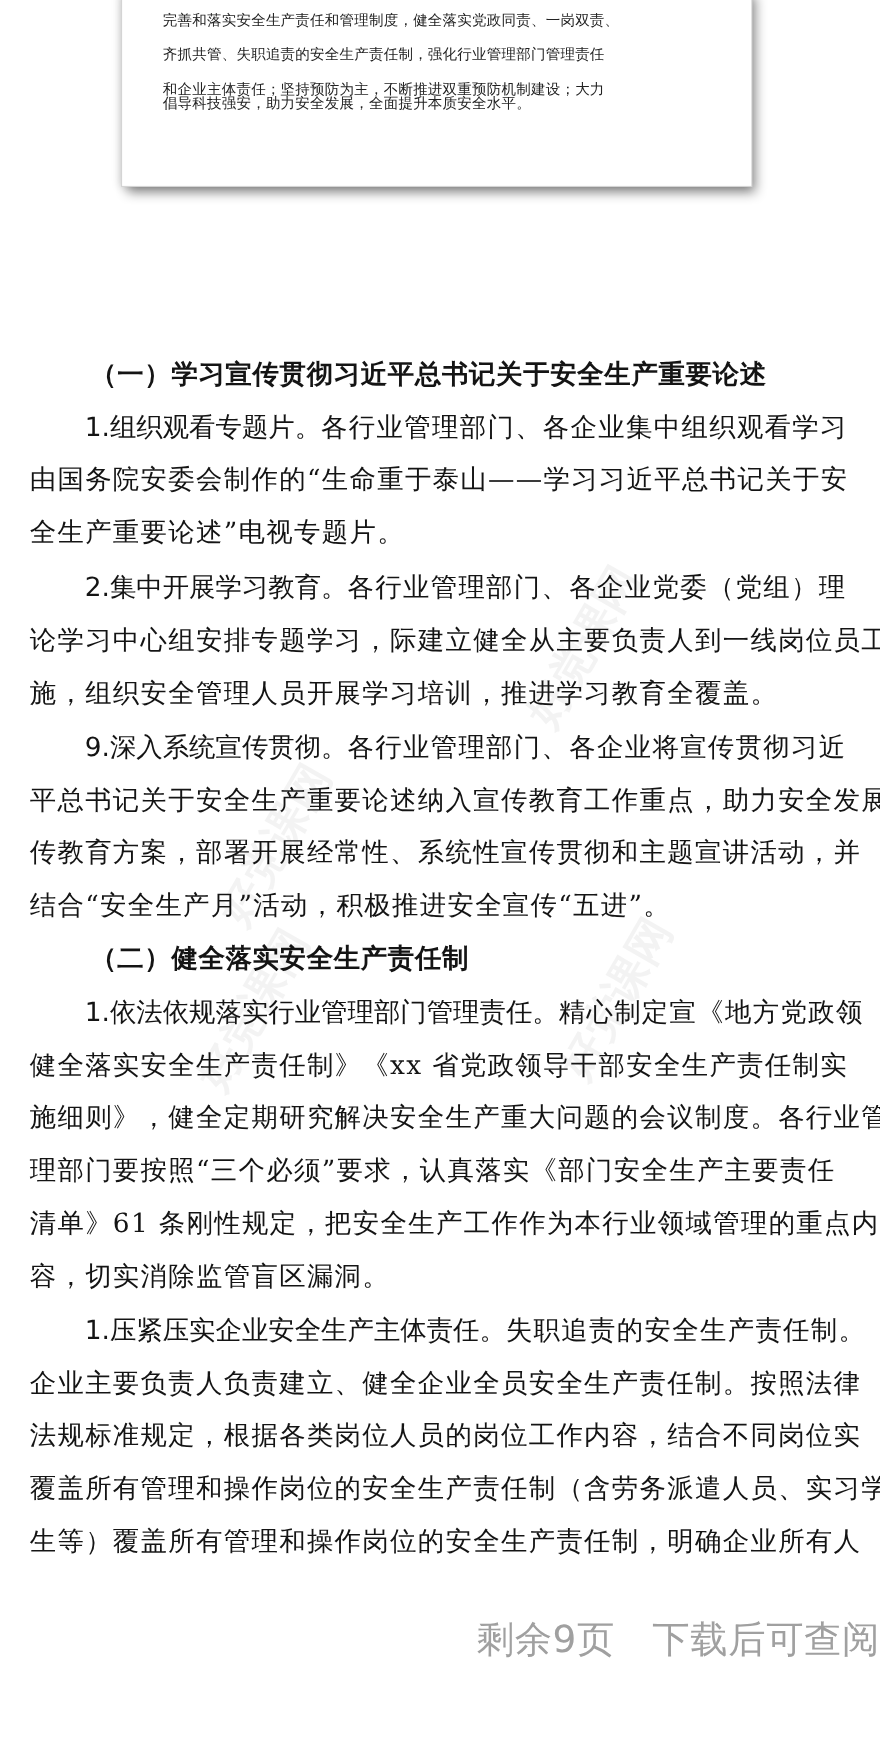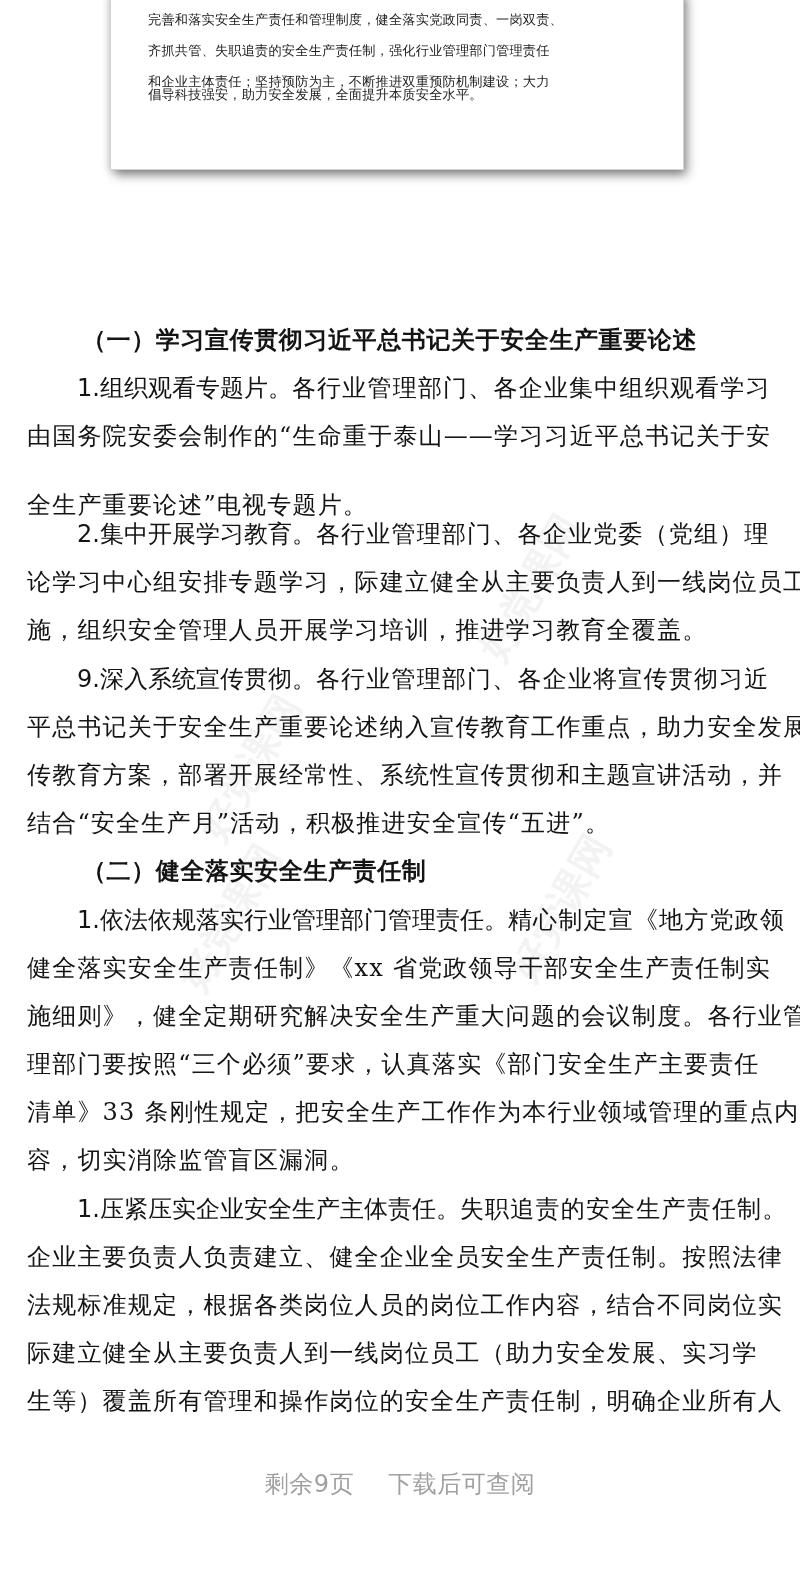--- a/index.html
+++ b/index.html
@@ -25,23 +25,23 @@
     }
     .indent { left: 50px; }
     .heading { font-weight: bold; letter-spacing: 0.6px; }
     .bold { font-weight: normal; font-family: "DejaVu Sans", "Liberation Sans", sans-serif; letter-spacing: 0; }
     .watermark {
       position: absolute; color: rgba(160,160,160,0.13); font-size: 40px;
       font-family: "DejaVu Sans", sans-serif; transform: rotate(-60deg);
       white-space: nowrap; pointer-events: none; font-weight: bold;
     }
     .footer {
-      position: absolute; left: 0; top: 1468px; width: 800px; text-align: center;
+      position: absolute; left: 0; top: 1468px; width: 800px; text-align: right;
       font-family: "DejaVu Sans", "Liberation Sans", sans-serif;
-      font-size: 24px; color: #a0a0a0; letter-spacing: 0.5px;
+      font-size: 34px; color: #a0a0a0; letter-spacing: 0.5px;
     }
     .footer span { display: inline-block; }
     .footer .gap { width: 34px; }
   </style>
 </head>
 <body>
 
 <div class="card"></div>
 <div class="card-text">
   <span class="card-line" style="position:absolute;top:0">完善和落实安全生产责任和管理制度，健全落实党政同责、一岗双责、</span>
@@ -56,21 +56,21 @@
 <div class="watermark" style="left:150px;top:890px">好党课网</div>
 
 <div class="doc">
 
   <div class="line indent heading" style="top:325px;left:55px">（一）学习宣传贯彻习近平总书记关于安全生产重要论述</div>
 
   <div class="line indent" style="top:373px">
     <span class="bold">1.组织观看专题片。</span><span>各行业管理部门、各企业集中组织观看学习</span>
   </div>
   <div class="line" style="top:421px">由国务院安委会制作的“生命重于泰山——学习习近平总书记关于安</div>
-  <div class="line" style="top:490px">全生产重要论述”电视专题片。</div>
+  <div class="line" style="top:469px">全生产重要论述”电视专题片。</div>
 
   <div class="line indent" style="top:519px">
     <span class="bold">2.集中开展学习教育。</span><span>各行业管理部门、各企业党委（党组）理</span>
   </div>
   <div class="line" style="top:567px">论学习中心组安排专题学习，际建立健全从主要负责人到一线岗位员工</div>
   <div class="line" style="top:615px">施，组织安全管理人员开展学习培训，推进学习教育全覆盖。</div>
 
   <div class="line indent" style="top:664px">
     <span class="bold">9.深入系统宣传贯彻。</span><span>各行业管理部门、各企业将宣传贯彻习近</span>
   </div>
@@ -79,27 +79,27 @@
   <div class="line" style="top:808px">结合“安全生产月”活动，积极推进安全宣传“五进”。</div>
 
   <div class="line indent heading" style="top:856px;left:55px">（二）健全落实安全生产责任制</div>
 
   <div class="line indent" style="top:905px">
     <span class="bold">1.依法依规落实行业管理部门管理责任。</span><span>精心制定宣《地方党政领</span>
   </div>
   <div class="line" style="top:953px">健全落实安全生产责任制》《xx 省党政领导干部安全生产责任制实</div>
   <div class="line" style="top:1001px">施细则》，健全定期研究解决安全生产重大问题的会议制度。各行业管</div>
   <div class="line" style="top:1049px">理部门要按照“三个必须”要求，认真落实《部门安全生产主要责任</div>
-  <div class="line" style="top:1097px">清单》33 条刚性规定，把安全生产工作作为本行业领域管理的重点内</div>
+  <div class="line" style="top:1097px">清单》61 条刚性规定，把安全生产工作作为本行业领域管理的重点内</div>
   <div class="line" style="top:1145px">容，切实消除监管盲区漏洞。</div>
 
   <div class="line indent" style="top:1194px">
     <span class="bold">1.压紧压实企业安全生产主体责任。</span><span>失职追责的安全生产责任制。</span>
   </div>
   <div class="line" style="top:1242px">企业主要负责人负责建立、健全企业全员安全生产责任制。按照法律</div>
   <div class="line" style="top:1290px">法规标准规定，根据各类岗位人员的岗位工作内容，结合不同岗位实</div>
-  <div class="line" style="top:1338px">际建立健全从主要负责人到一线岗位员工（助力安全发展、实习学</div>
+  <div class="line" style="top:1338px">覆盖所有管理和操作岗位的安全生产责任制（含劳务派遣人员、实习学</div>
   <div class="line" style="top:1386px">生等）覆盖所有管理和操作岗位的安全生产责任制，明确企业所有人</div>
 </div>
 
 <div class="footer">
   <span>剩余9页</span><span class="gap"></span><span>下载后可查阅</span>
 </div>
 
 </body></html>

